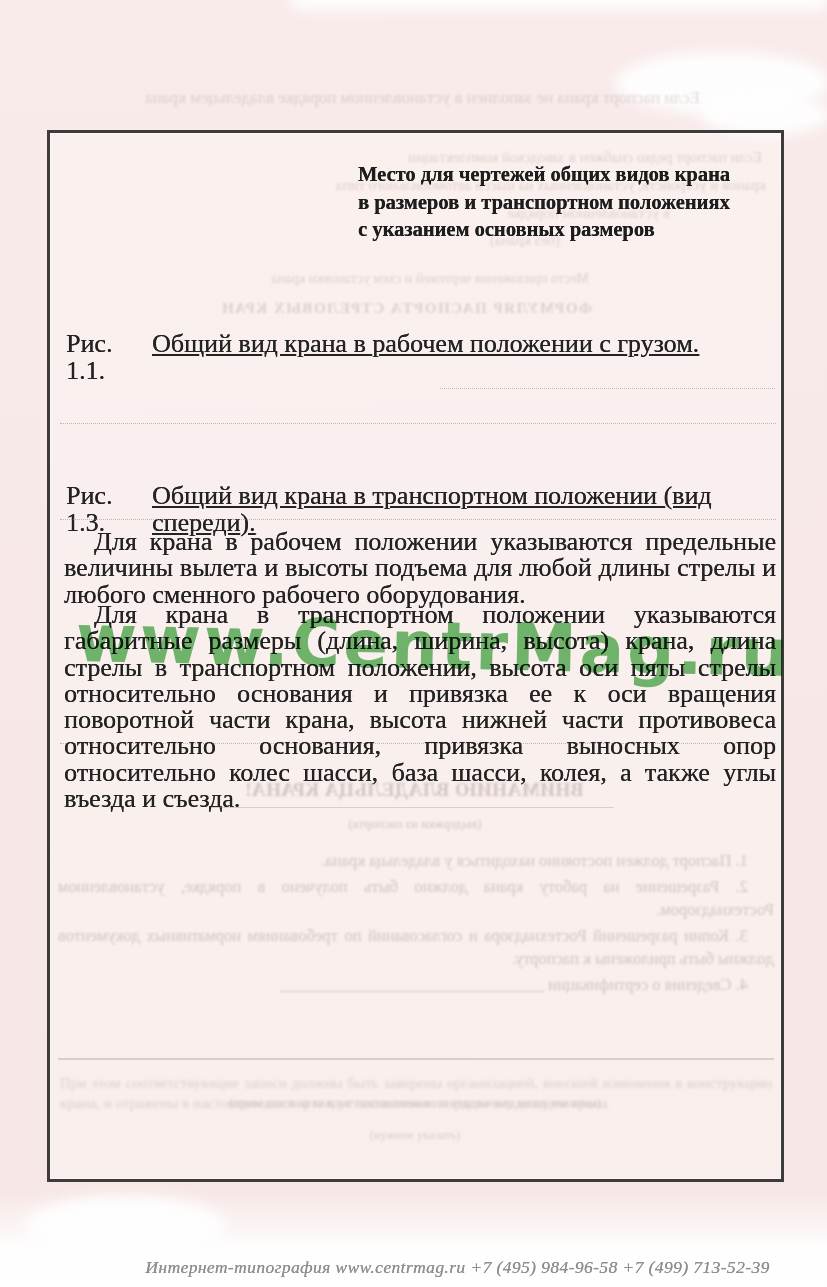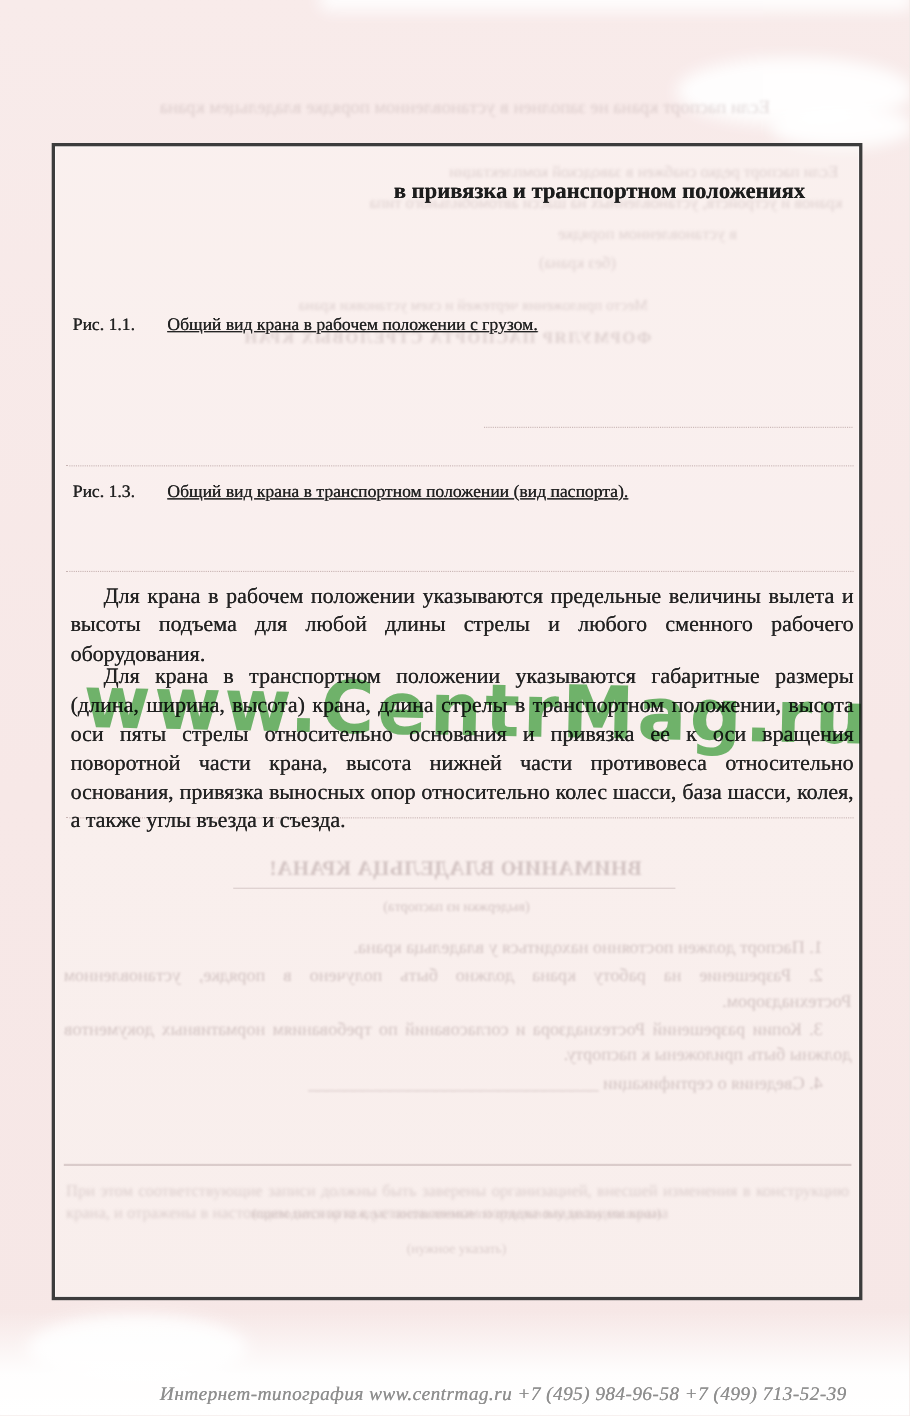--- a/index.html
+++ b/index.html
@@ -22,26 +22,26 @@
     box-shadow:inset 0 0 0 1px rgba(255,255,255,.45);
   }
   
   .doc-title{
     position:absolute;left:358px;top:161px;width:420px;
     font-weight:bold;font-size:20.5px;line-height:27.5px;color:#1d1d1d;
     text-shadow:0.2px 0 0 currentColor;
   }
   
   .fig{position:absolute;left:66px;width:708px;display:flex;
-    font-size:16px;line-height:26.5px;text-shadow:0.25px 0 0 currentColor;}
+    font-size:26px;line-height:26.5px;text-shadow:0.25px 0 0 currentColor;margin-top:48px;}
   .fig .lbl{width:86px;flex:none;}
   .fig .txt{flex:1;text-decoration:underline;}
   
   .para{position:absolute;left:64px;width:712px;text-align:justify;text-indent:30px;
-    font-size:20px;line-height:26.3px;text-shadow:0.25px 0 0 currentColor;}
+    font-size:26px;line-height:26.3px;text-shadow:0.25px 0 0 currentColor;}
   
   .watermark{
     position:absolute;left:76px;top:600px;white-space:nowrap;
     font-family:"DejaVu Sans", sans-serif;font-weight:bold;
     font-size:66px;letter-spacing:3px;
     opacity:.8;mix-blend-mode:multiply;
     transform:rotate(1.2deg);transform-origin:left center;
   }
   
   .ghost{position:absolute;color:#b4a1a1;filter:blur(0.8px);opacity:.55;}
@@ -72,33 +72,35 @@
   <div class="ghost soft mirror" style="left:55px;top:88px;width:645px;font-size:17px;white-space:nowrap;overflow:hidden;">Если паспорт крана не заполнен в установленном порядке владельцем крана</div>
 
   <div class="frame"></div>
 
   <div class="ghost soft mirror" style="left:300px;top:149px;width:462px;font-size:15px;white-space:nowrap;overflow:hidden;">Если паспорт редко снабжен в заводской комплектации</div>
   <div class="ghost soft mirror" style="left:258px;top:177px;width:508px;font-size:15px;white-space:nowrap;overflow:hidden;">кранов и устройств, установленных на шасси автомобильного типа</div>
   <div class="ghost soft mirror" style="left:330px;top:205px;width:340px;font-size:15px;white-space:nowrap;overflow:hidden;">в установленном порядке</div>
   <div class="ghost soft mirror" style="left:300px;top:232px;width:260px;font-size:15px;white-space:nowrap;overflow:hidden;">(без крана)</div>
 
   <div class="doc-title">
-    <div>в привязка и транспортном положениях</div>
+    <div>Место для чертежей общих видов крана</div>
+    <div>в размеров и транспортном положениях</div>
+    <div>с указанием основных размеров</div>
   </div>
 
   <div class="ghost soft mirror" style="left:197px;top:271px;width:392px;font-size:14px;white-space:nowrap;overflow:hidden;">Место приложения чертежей и схем установки крана</div>
   <div class="ghost soft mirror" style="left:220px;top:300px;width:372px;font-size:15px;letter-spacing:1.5px;font-weight:bold;white-space:nowrap;overflow:hidden;">ФОРМУЛЯР ПАСПОРТА СТРЕЛОВЫХ КРАНОВ</div>
 
   <div class="fig" style="top:283px;">
     <span class="lbl">Рис. 1.1.</span>
     <span class="txt">Общий вид крана в рабочем положении с грузом.</span>
   </div>
   <div class="fig" style="top:435px;">
     <span class="lbl">Рис. 1.3.</span>
-    <span class="txt">Общий вид крана в транспортном положении (вид паспорта).</span>
+    <span class="txt">Общий вид крана в транспортном положении (вид спереди).</span>
   </div>
 
   <div class="gline" style="left:440px;top:388px;width:335px;"></div>
   <div class="gline" style="left:60px;top:423px;width:716px;"></div>
   <div class="gline" style="left:60px;top:519px;width:716px;"></div>
   <div class="gline" style="left:60px;top:743px;width:716px;"></div>
 
   <div class="para" style="top:529px;">Для крана в рабочем положении указываются предельные величины вылета и высоты подъема для любой длины стрелы и любого сменного рабочего оборудования.</div>
   <div class="para" style="top:602px;">Для крана в транспортном положении указываются габаритные размеры (длина, ширина, высота) крана, длина стрелы в транспортном положении, высота оси пяты стрелы относительно основания и привязка ее к оси вращения поворотной части крана, высота нижней части противовеса относительно основания, привязка выносных опор относительно колес шасси, база шасси, колея, а также углы въезда и съезда.</div>
 

